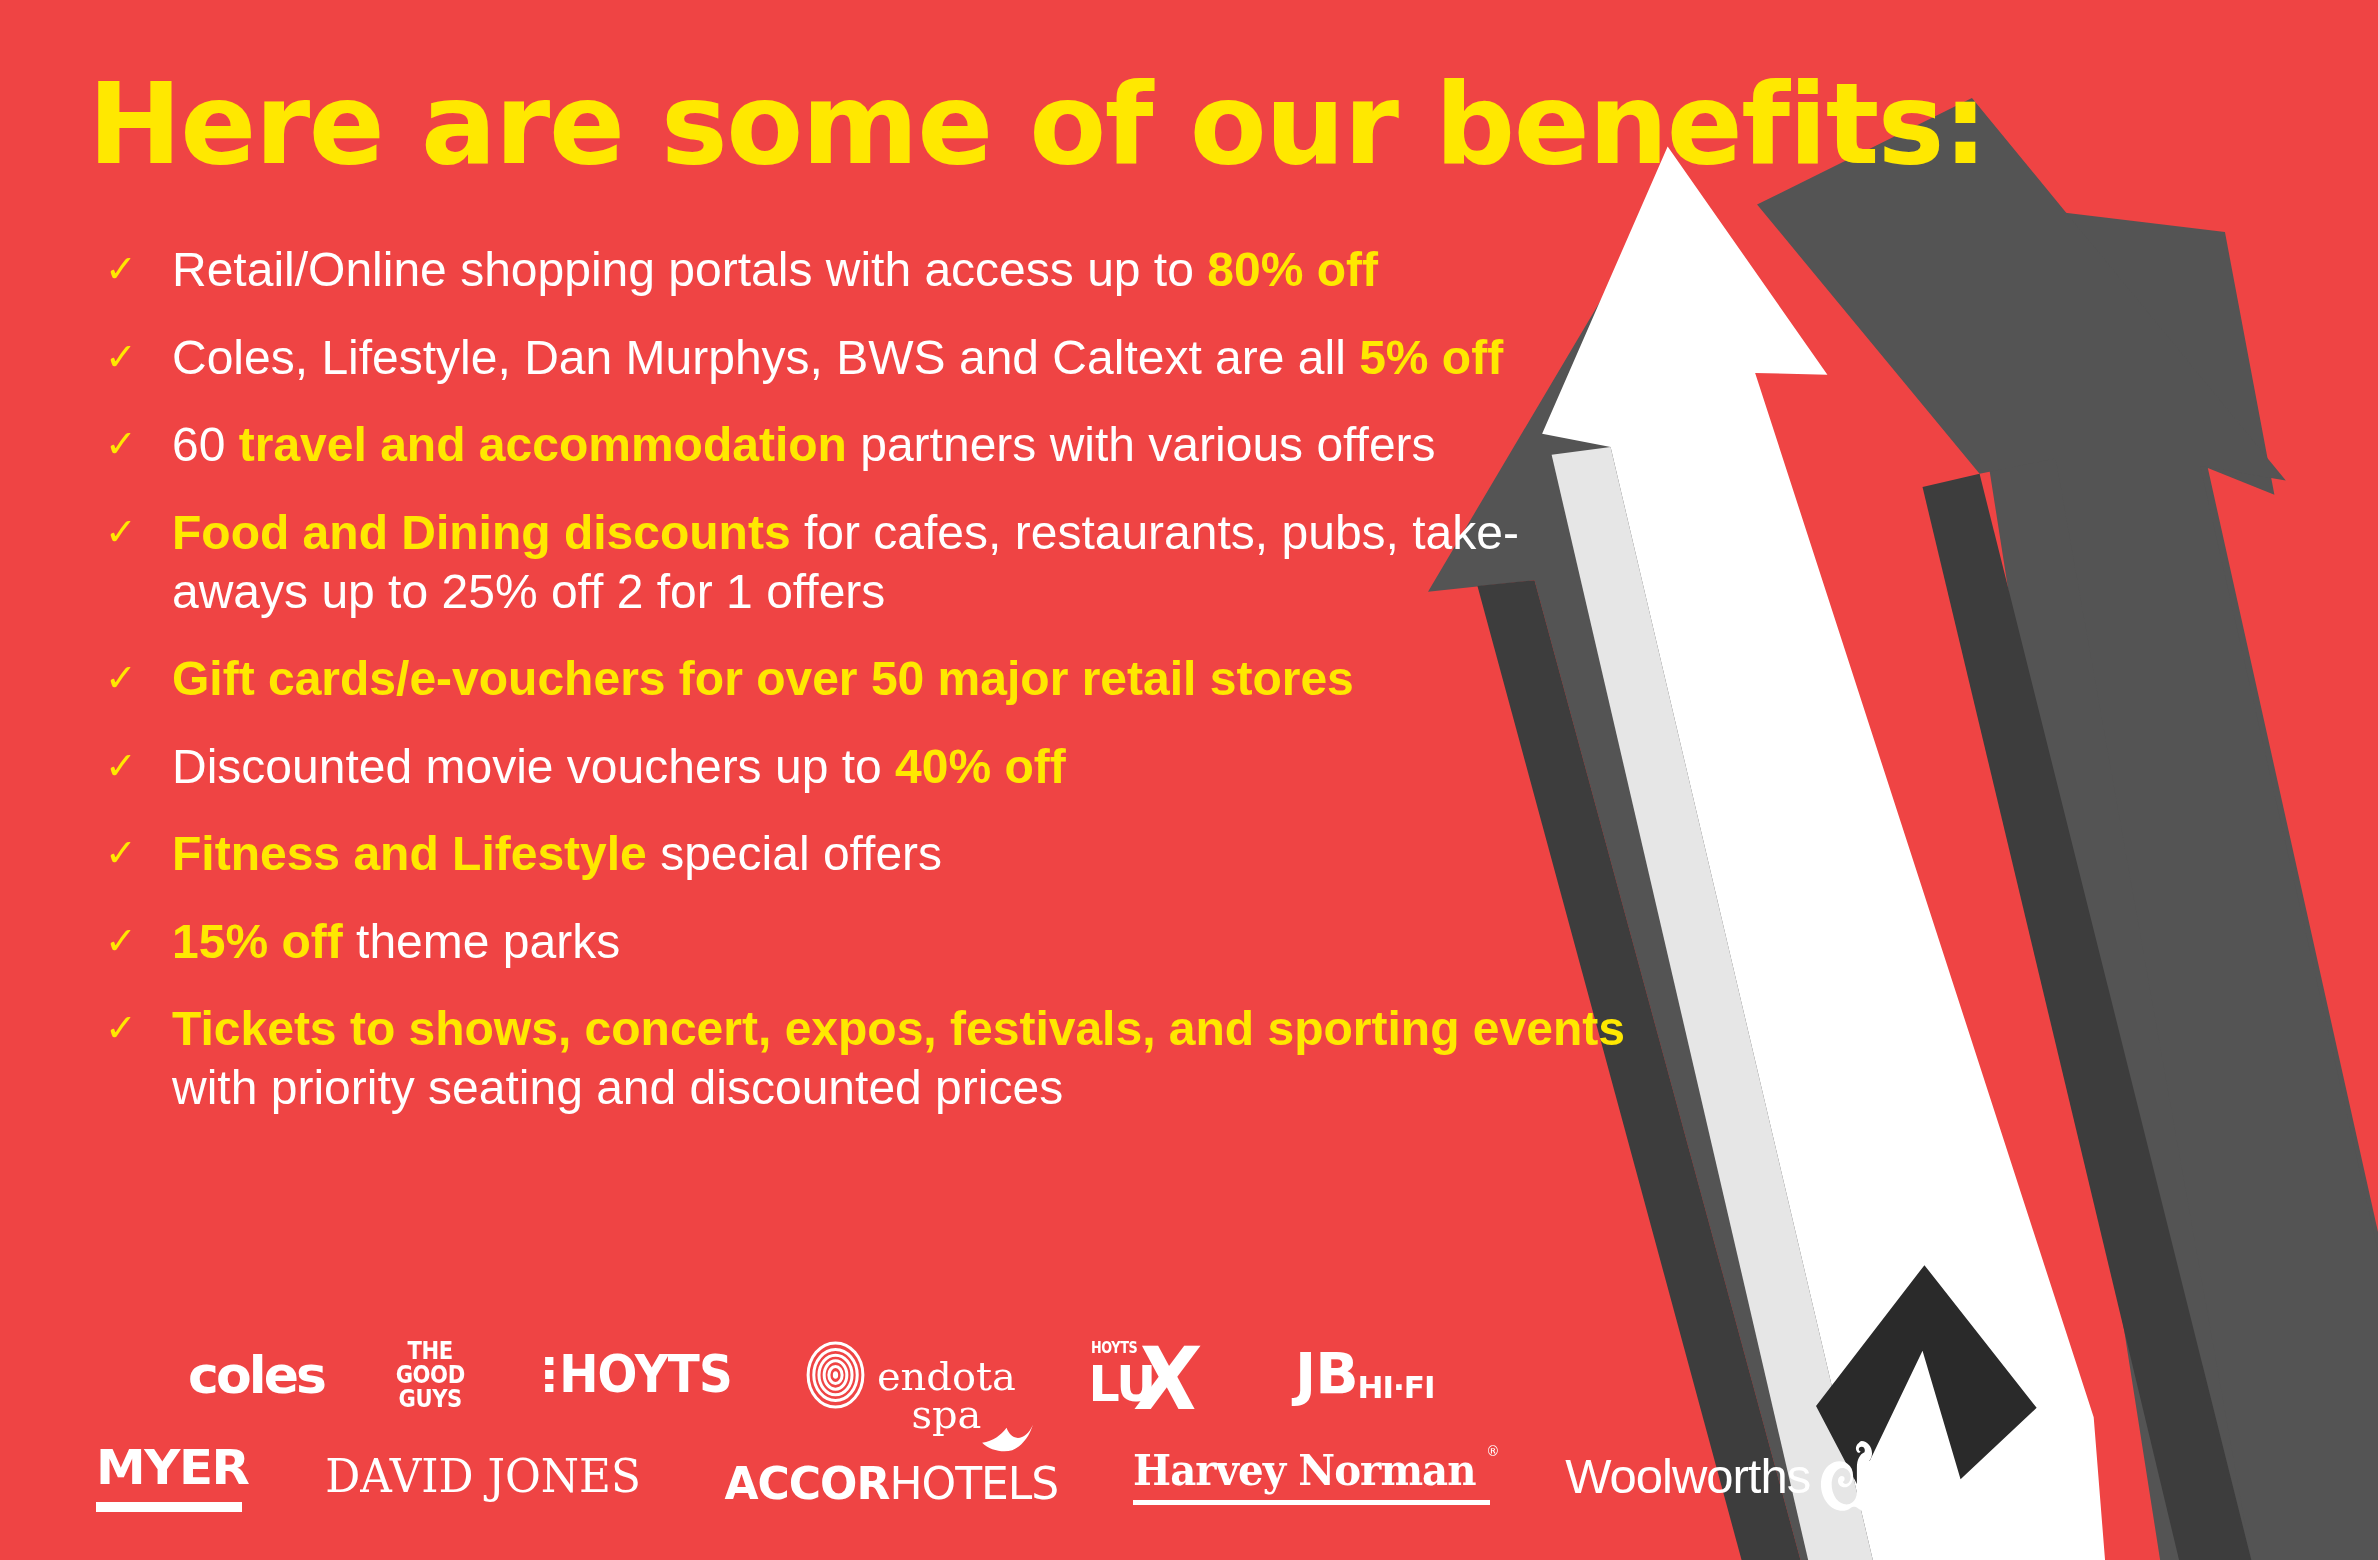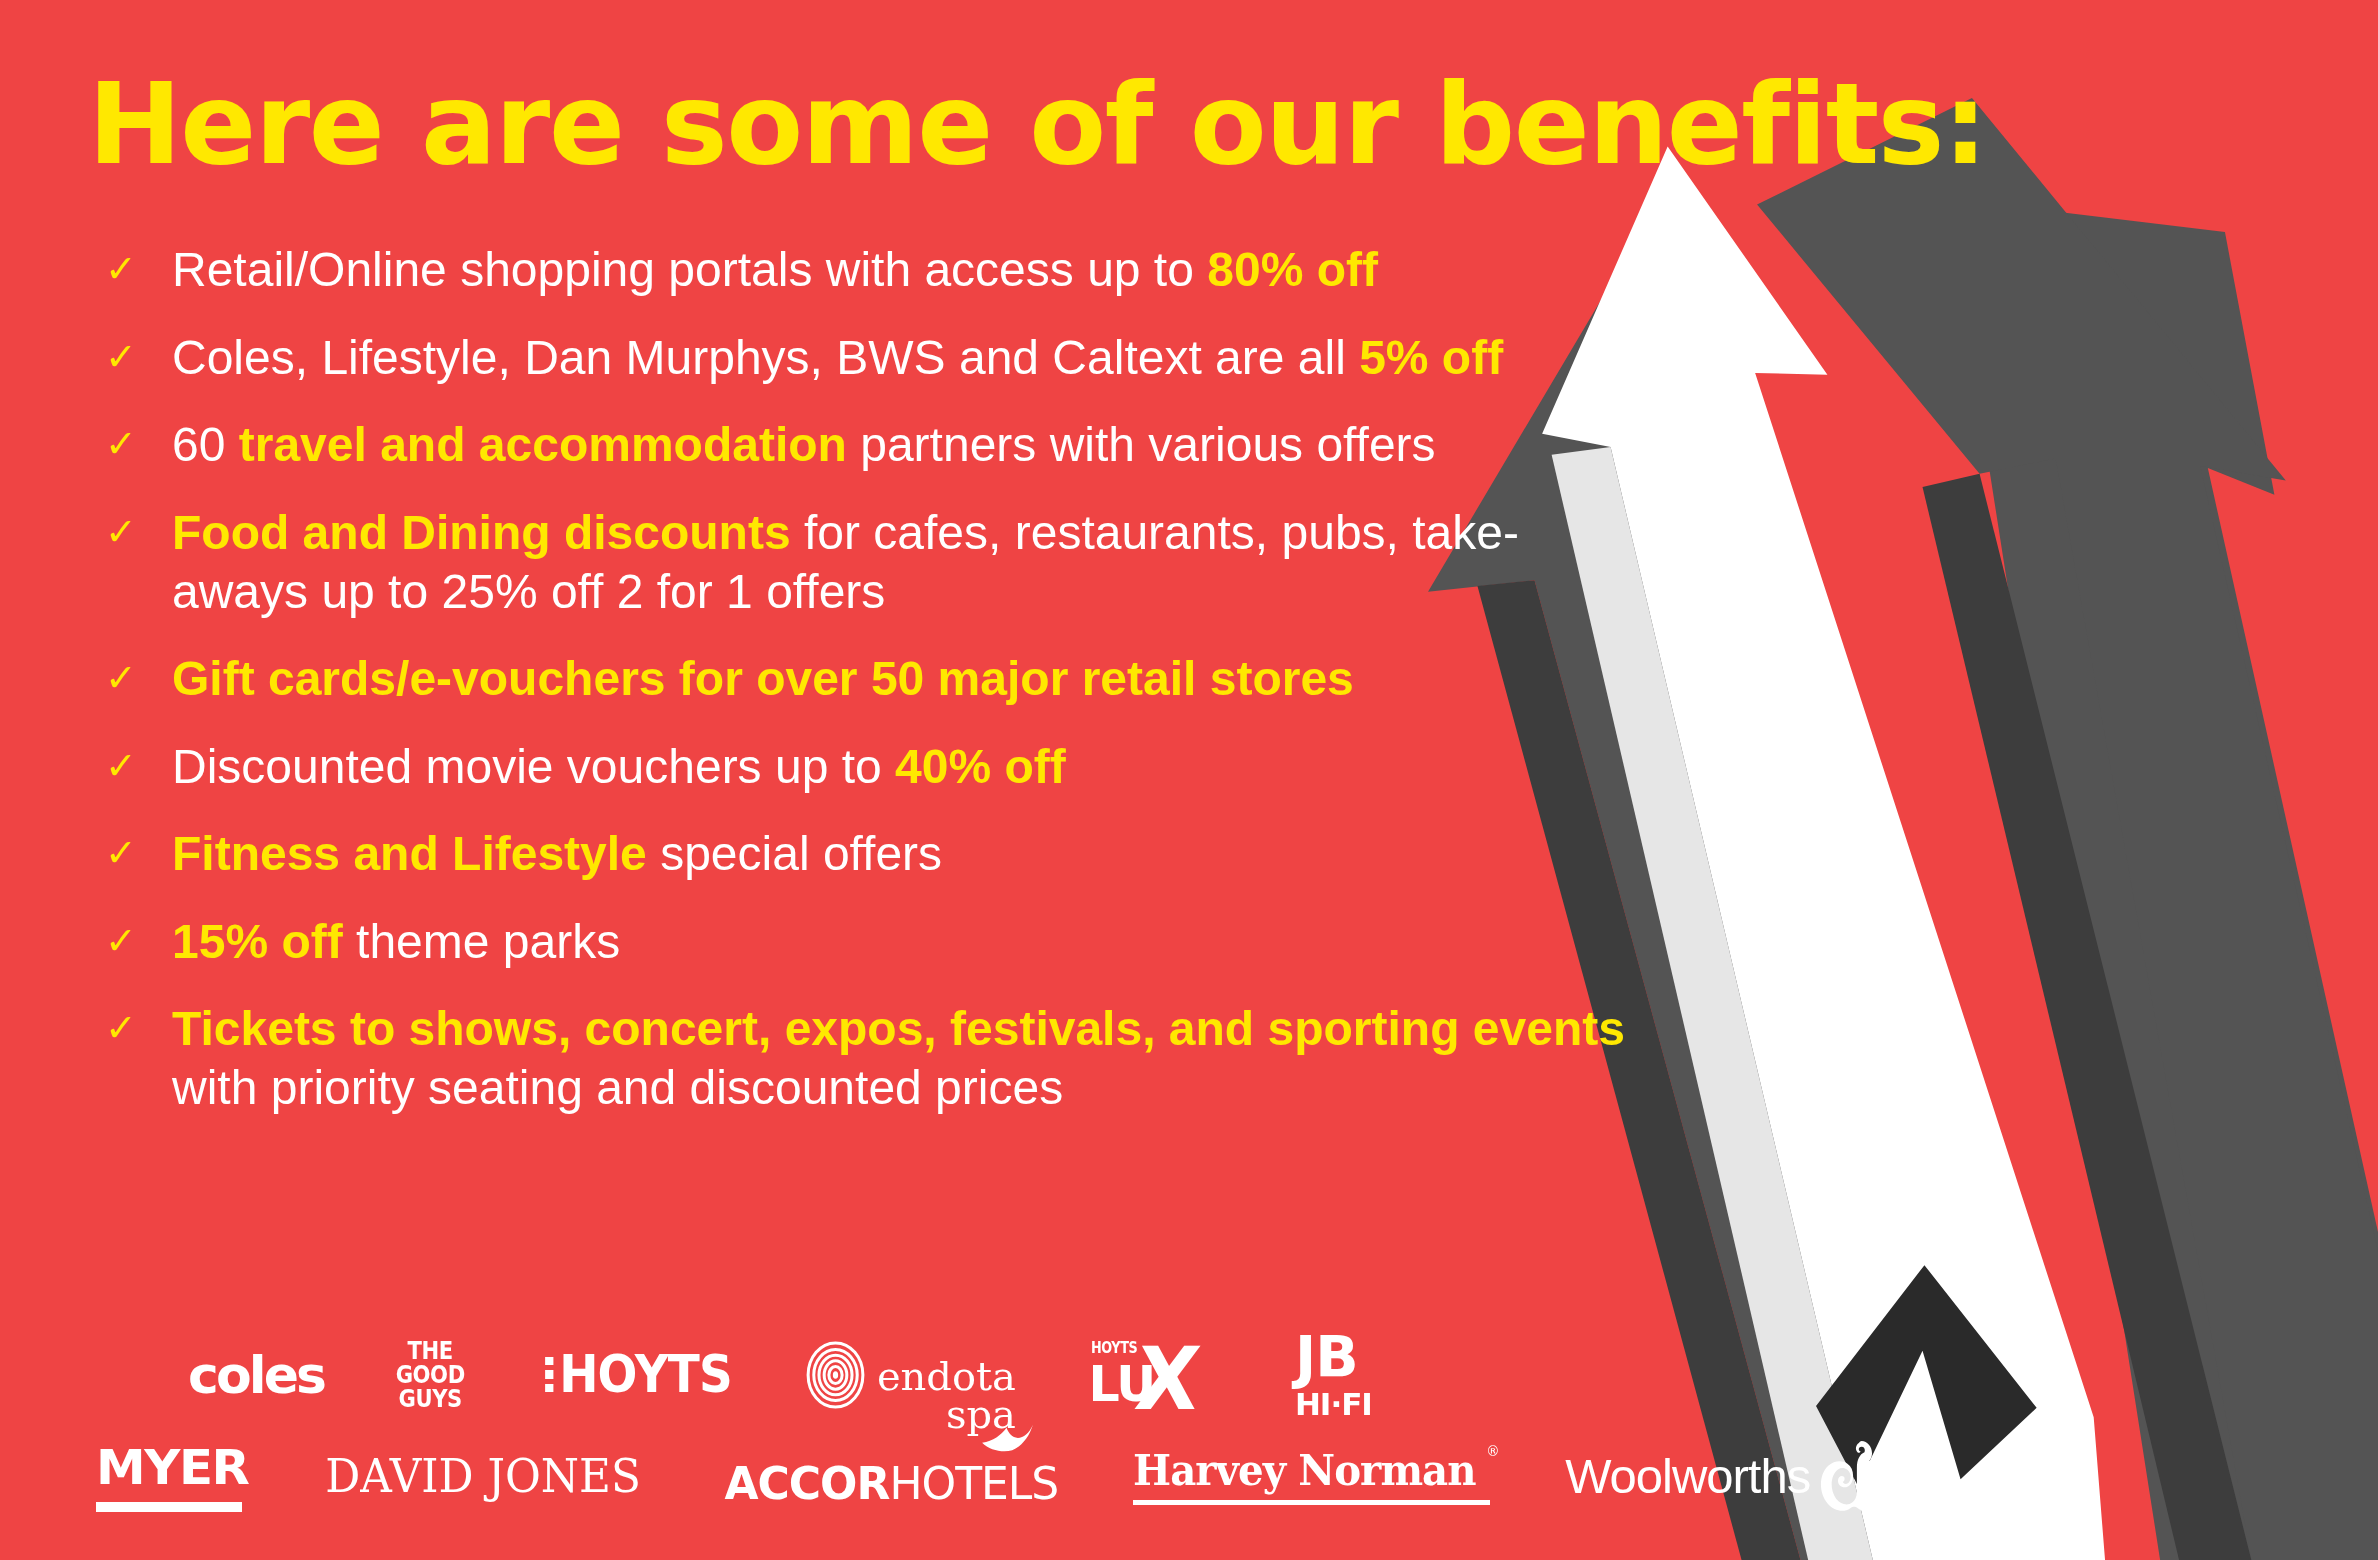--- a/index.html
+++ b/index.html
@@ -175,21 +175,21 @@
   }
   .endota-mark {
     width: 59px;
     height: 68px;
   }
   .endota-words {
     font-family: "DejaVu Serif", serif;
     font-size: 40px;
     line-height: 38px;
     font-weight: 400;
-    text-align: right;
+    text-align: center;
     margin-top: 40px;
   }
 
   
   .logo-lux {
     position: relative;
     width: 145px;
     height: 88px;
   }
   .lux-hoyts {
@@ -218,22 +218,22 @@
     top: 7.6px;
     font-family: "DejaVu Sans", sans-serif;
     font-weight: 700;
     font-size: 82px;
     line-height: 82px;
     transform: skewX(-6deg) scaleY(1.06);
   }
 
   
   .logo-jbhifi {
-    flex-direction: column;
-    align-items: flex-start;
+    flex-direction: row;
+    align-items: flex-end;
     line-height: 1;
   }
   .jb-main {
     font-family: "DejaVu Sans", sans-serif;
     font-weight: 700;
     font-size: 57px;
     letter-spacing: -1px;
   }
   .jb-sub {
     font-family: "DejaVu Sans", sans-serif;

